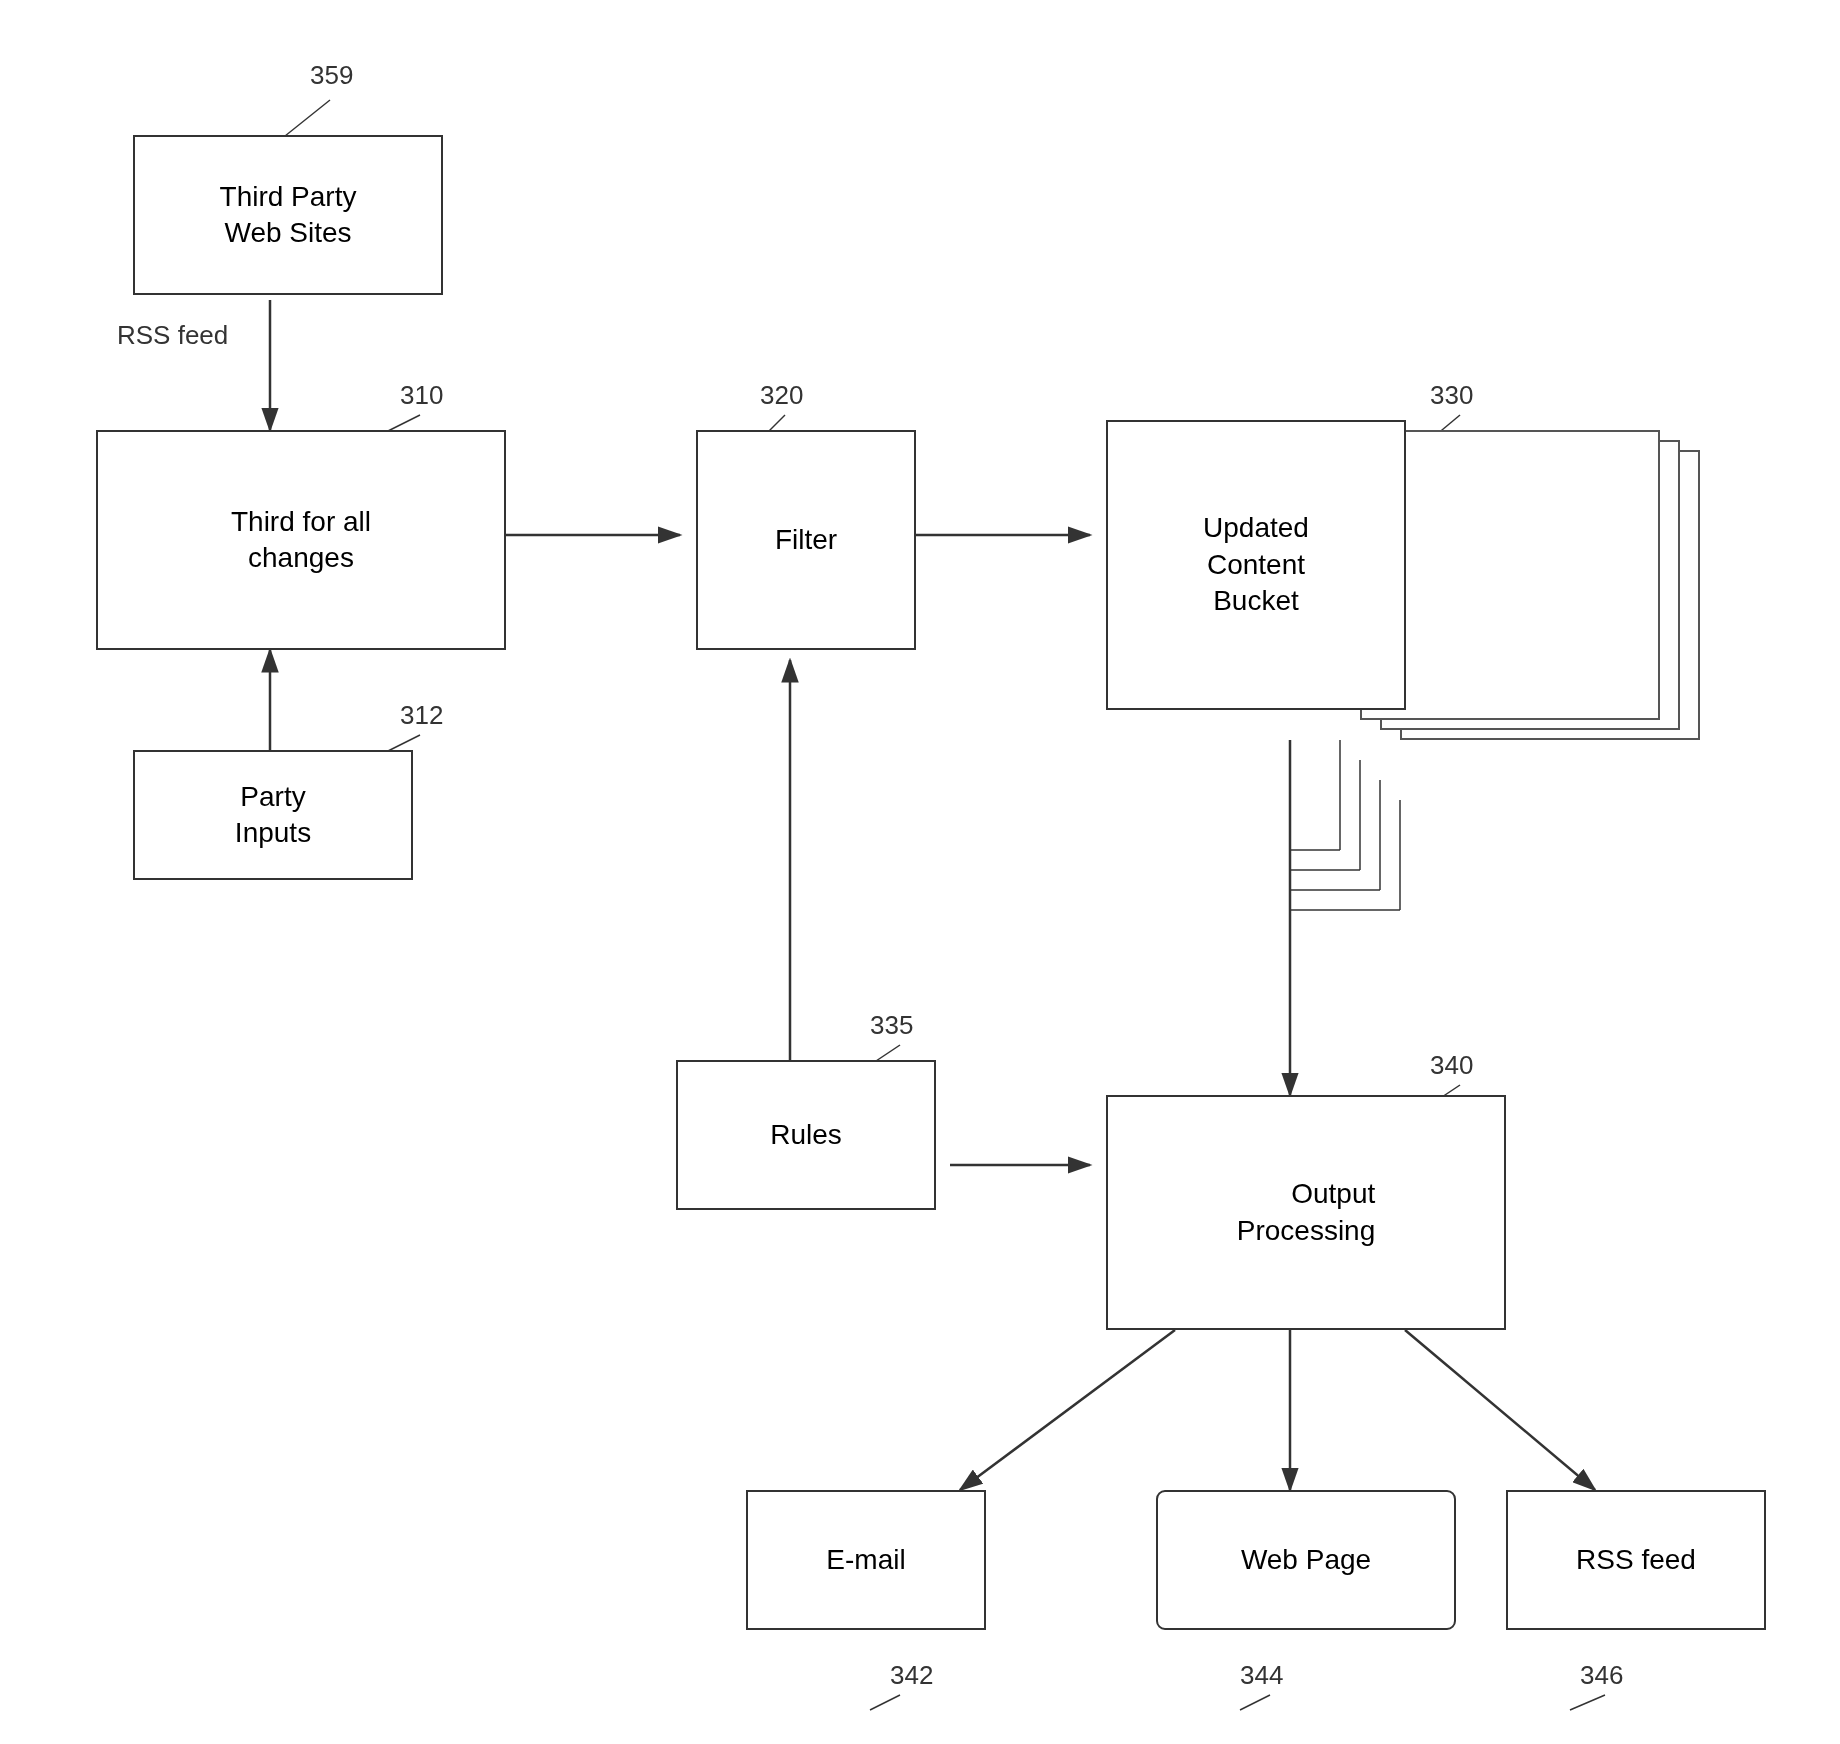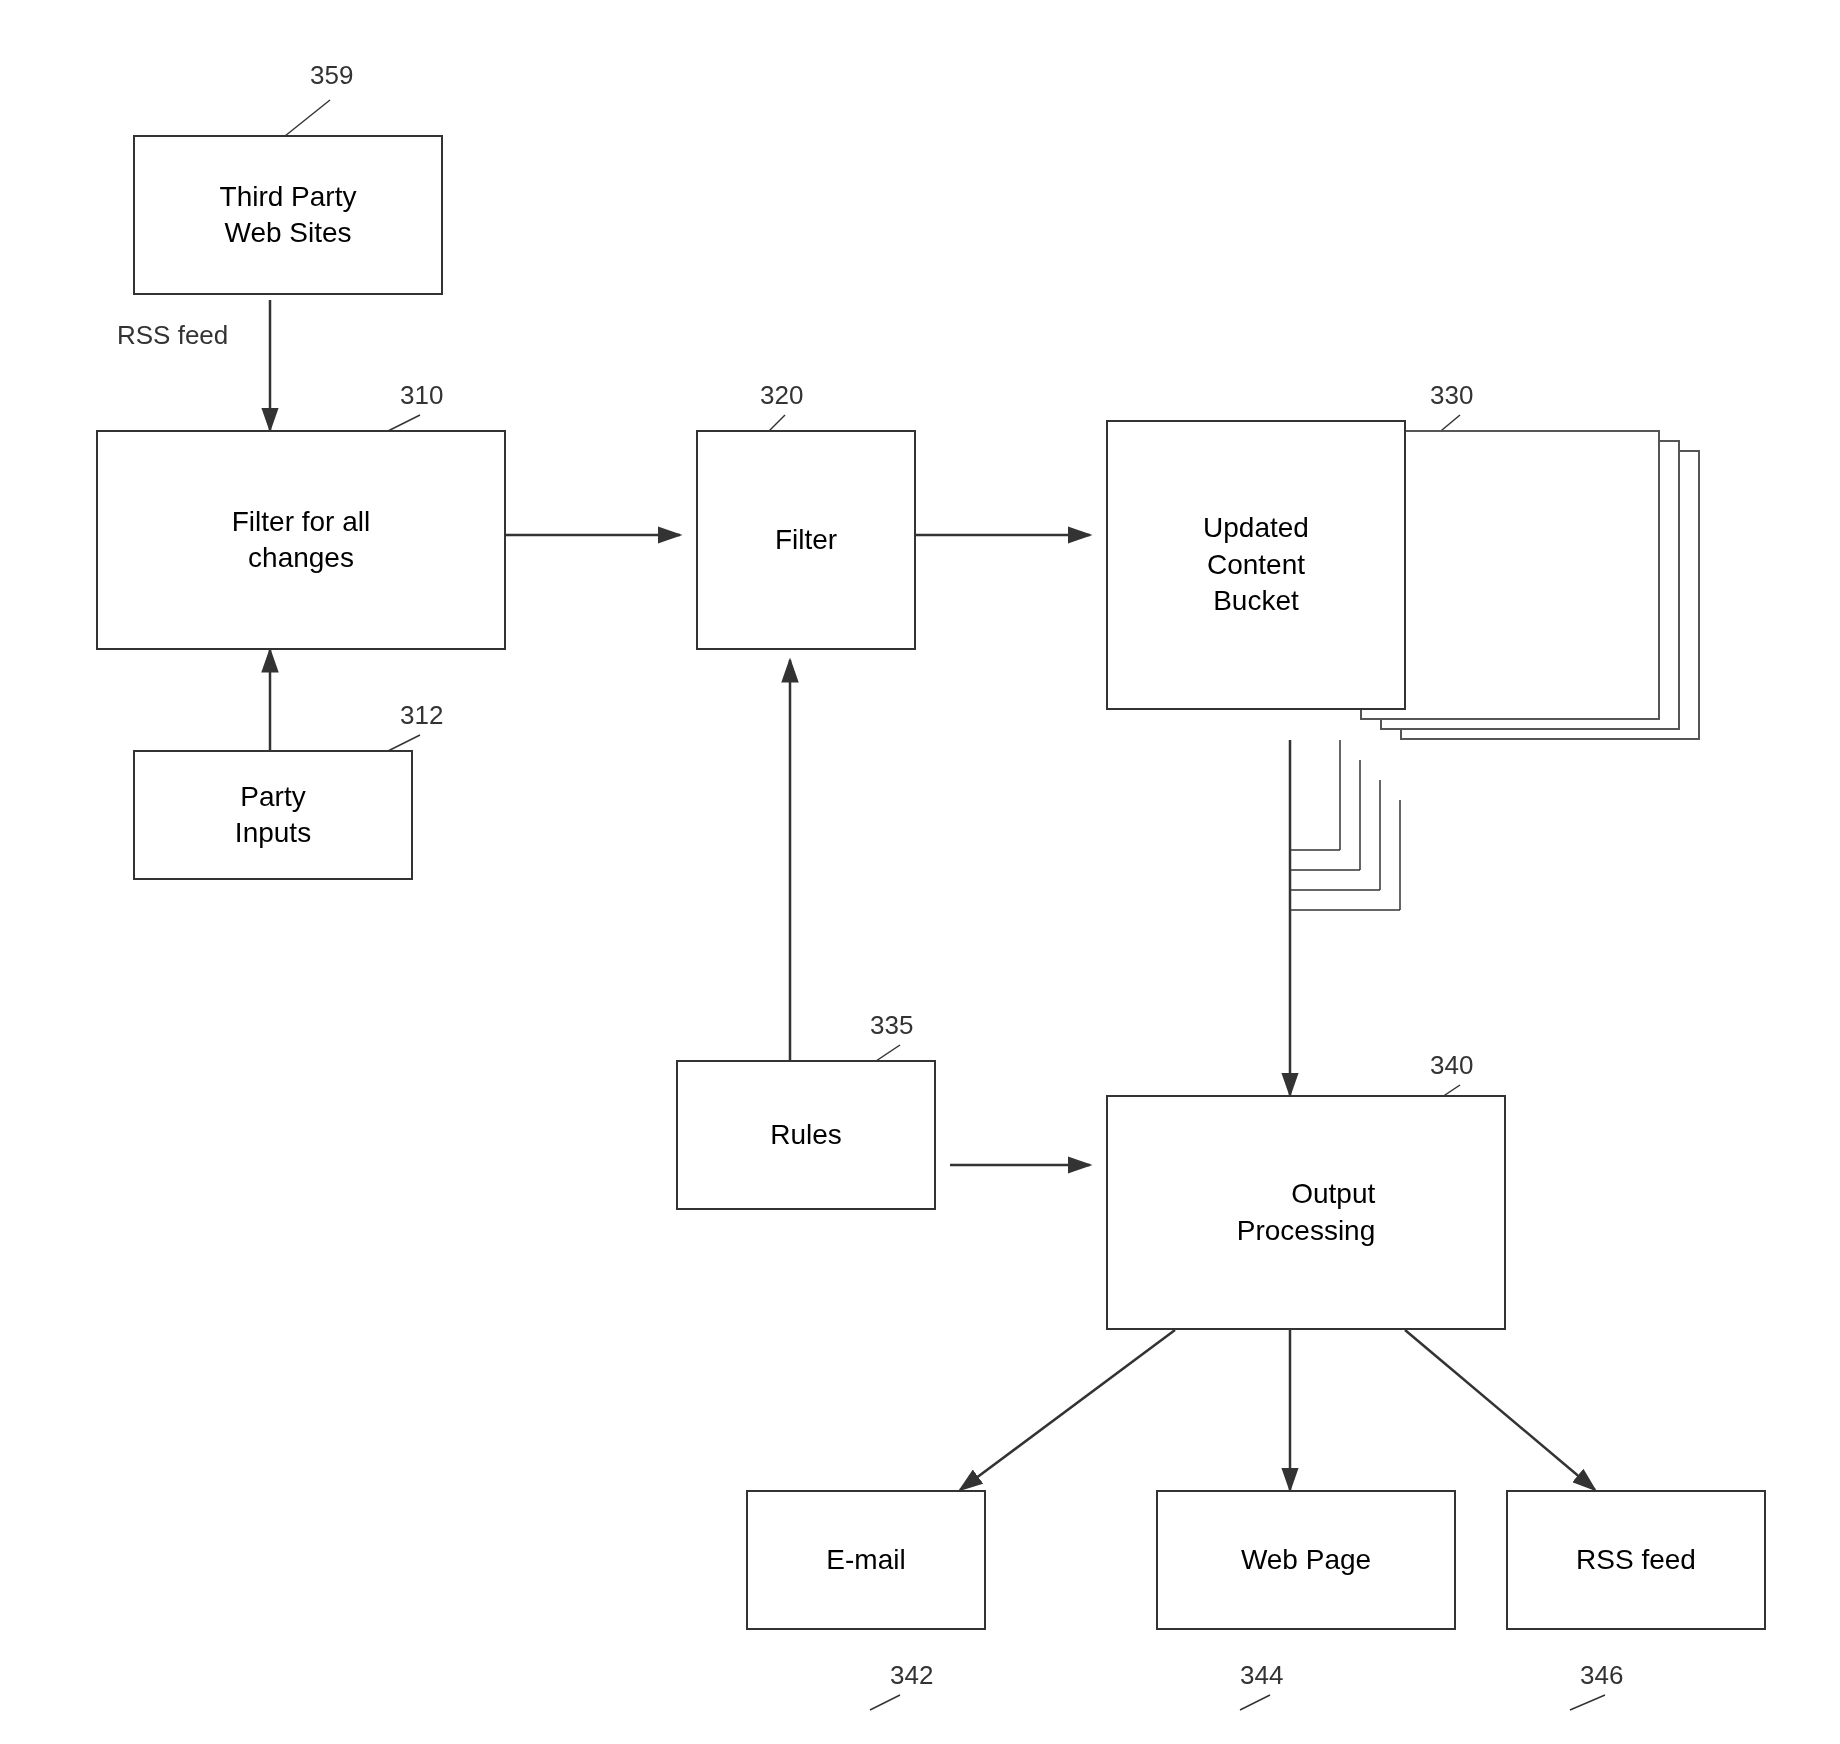--- a/index.html
+++ b/index.html
@@ -101,21 +101,21 @@
   </div>
 
   <div class="label" style="left: 117px; top: 320px;">RSS feed</div>
 
   <div class="label" style="left: 400px; top: 380px;">310</div>
   <svg style="position:absolute;top:0;left:0;width:1840px;height:1744px;pointer-events:none;">
     <line x1="420" y1="415" x2="370" y2="440" stroke="#333" stroke-width="1.5"></line>
   </svg>
 
   <div class="box" style="left: 80px; top: 430px; width: 410px; height: 220px;">
-    <span style="white-space:pre-line;">Filter for all
+    <span style="white-space:pre-line;">Third for all
 changes</span>
   </div>
 
   <div class="label" style="left: 400px; top: 700px;">312</div>
   <svg style="position:absolute;top:0;left:0;width:1840px;height:1744px;pointer-events:none;">
     <line x1="420" y1="735" x2="370" y2="760" stroke="#333" stroke-width="1.5"></line>
   </svg>
 
   <div class="box" style="left: 117px; top: 750px; width: 280px; height: 130px;">
     <span style="white-space:pre-line;">Party
@@ -174,21 +174,21 @@
 
   <div class="box" style="left: 730px; top: 1490px; width: 240px; height: 140px;">
     <span>E-mail</span>
   </div>
 
   <div class="label" style="left: 1240px; top: 1660px;">344</div>
   <svg style="position:absolute;top:0;left:0;width:1840px;height:1744px;pointer-events:none;">
     <line x1="1270" y1="1695" x2="1240" y2="1710" stroke="#333" stroke-width="1.5"></line>
   </svg>
 
-  <div class="box" style="left: 1140px; top: 1490px; width: 300px; height: 140px;">
+  <div class="box" style="left: 1140px; top: 1490px; width: 300px; height: 140px; border-radius: 9px;">
     <span>Web Page</span>
   </div>
 
   <div class="label" style="left: 1580px; top: 1660px;">346</div>
   <svg style="position:absolute;top:0;left:0;width:1840px;height:1744px;pointer-events:none;">
     <line x1="1605" y1="1695" x2="1570" y2="1710" stroke="#333" stroke-width="1.5"></line>
   </svg>
 
   <div class="box" style="left: 1490px; top: 1490px; width: 260px; height: 140px;">
     <span>RSS feed</span>

